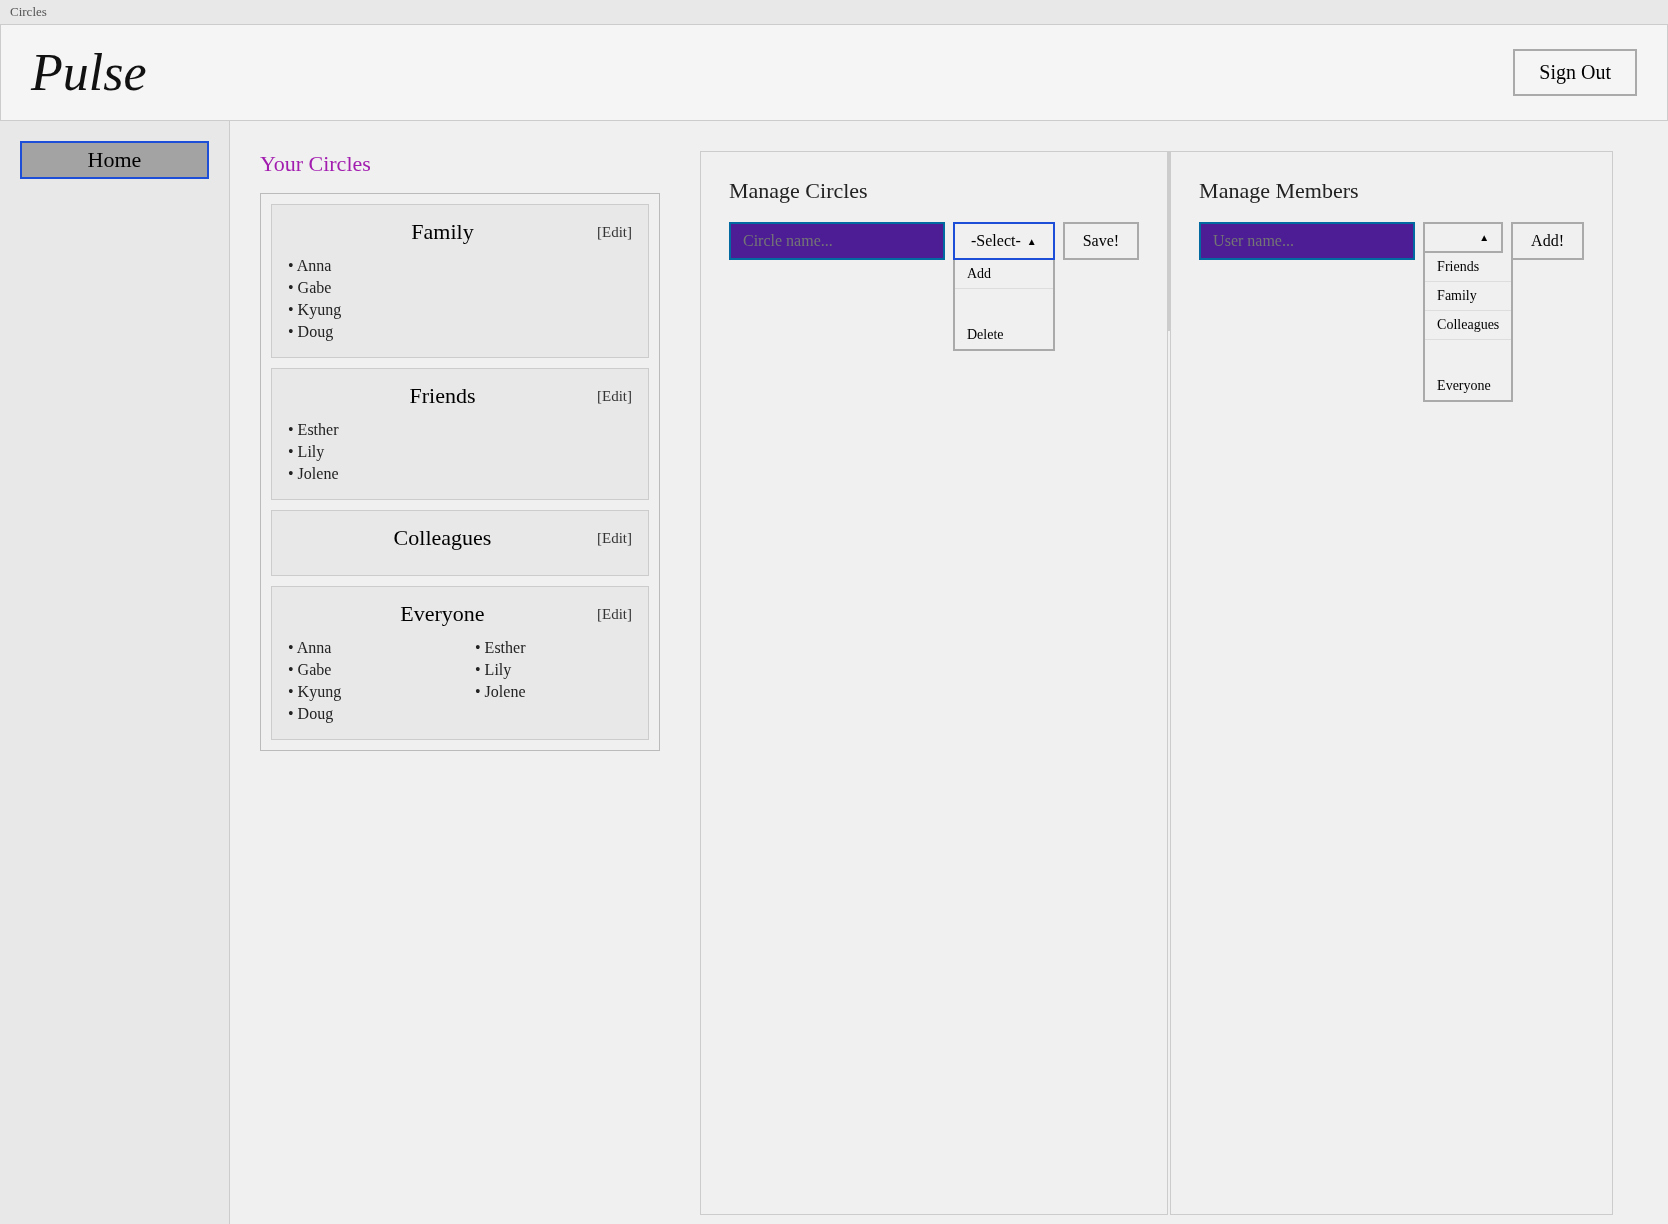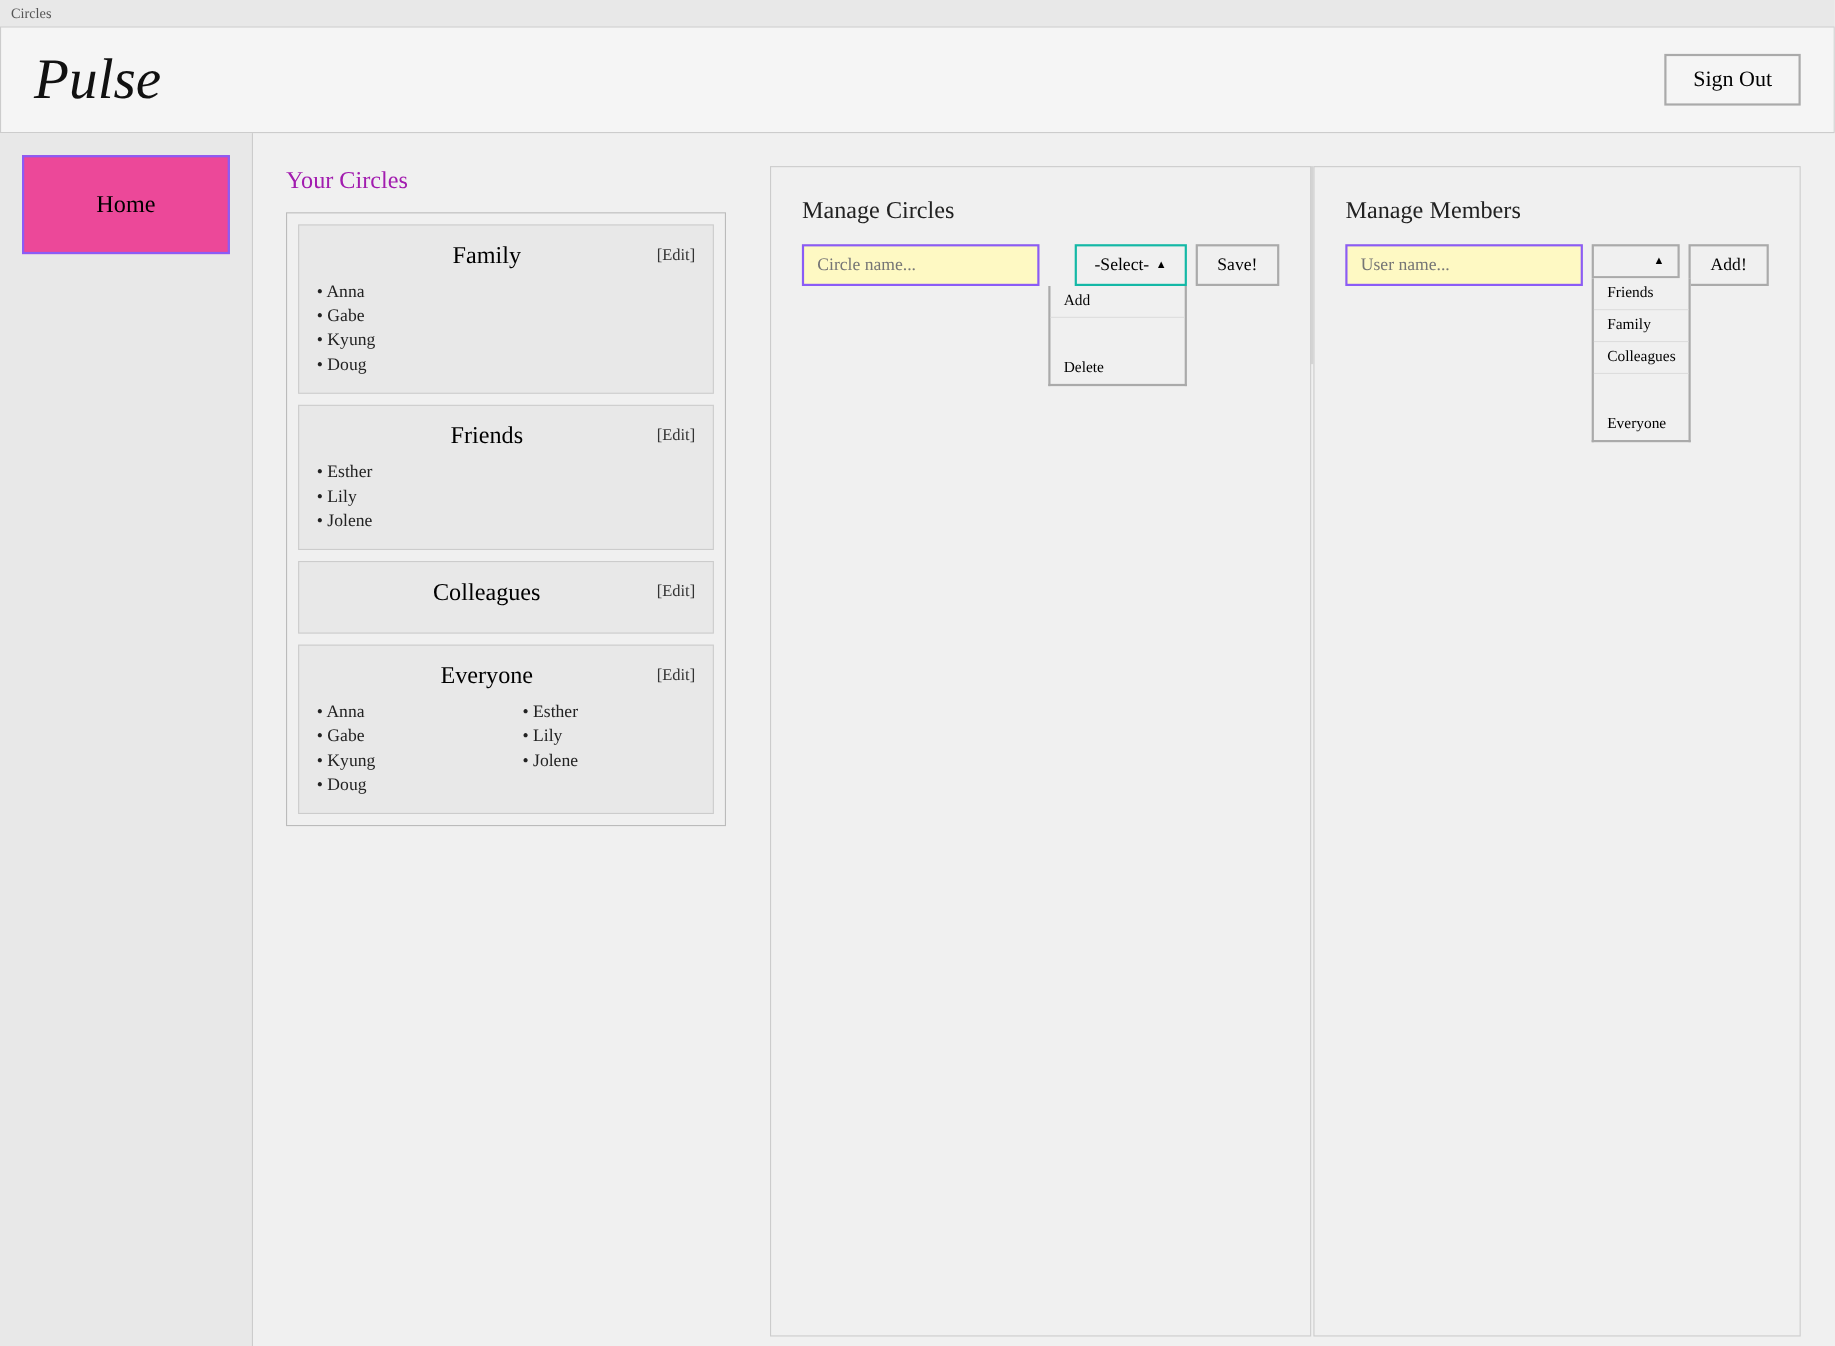--- a/index.html
+++ b/index.html
@@ -45,23 +45,23 @@
       width: 230px;
       background: #e8e8e8;
       border-right: 1px solid #ccc;
       padding: 20px 20px;
       display: flex;
       flex-direction: column;
       gap: 10px;
     }
     .sidebar-button {
       font-size: 22px;
-      padding: 30px 16px;
-      background: #ec4899;
-      border: 2px solid #8b5cf6;
+      padding: 4px 16px;
+      background: #a3a3a3;
+      border: 2px solid #1d4ed8;
       cursor: pointer;
       text-align: center;
       font-family: Georgia, serif;
       width: 100%;
     }
     .content-area {
       flex: 1;
       display: flex;
       padding: 30px;
       gap: 40px;
@@ -144,43 +144,42 @@
       color: #222;
     }
     .manage-row {
       display: flex;
       align-items: flex-start;
       gap: 8px;
     }
     .manage-input {
       font-size: 16px;
       padding: 8px 12px;
-      border: 2px solid #8b5cf6;
-      background: #fef9c3;
+      border: 2px solid #0369a1;
+      background: #4c1d95;
       width: 216px;
       font-family: Georgia, serif;
       color: #888;
     }
     .dropdown-container {
       position: relative;
       display: inline-block;
     }
     .dropdown-button {
       font-size: 16px;
       padding: 8px 16px;
       background: #f0f0f0;
-      border: 2px solid #14b8a6;
+      border: 2px solid #1d4ed8;
       cursor: pointer;
       font-family: Georgia, serif;
       display: flex;
       align-items: center;
       gap: 6px;
       min-width: 100px;
       justify-content: space-between;
-      margin-left: 24px;
     }
     .dropdown-arrow {
       font-size: 10px;
     }
     .dropdown-menu {
       position: absolute;
       top: 100%;
       left: 0;
       background: #f0f0f0;
       border: 2px solid #aaa;

